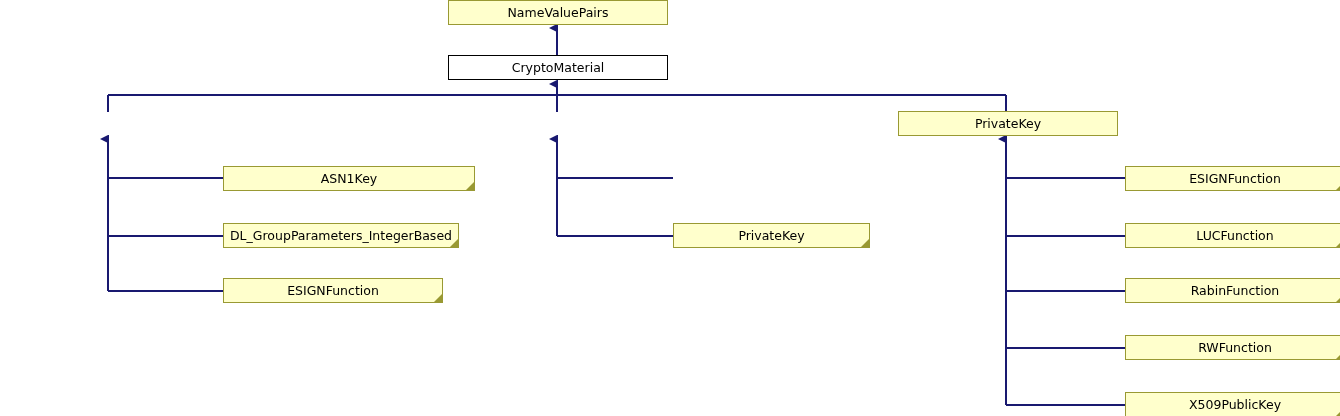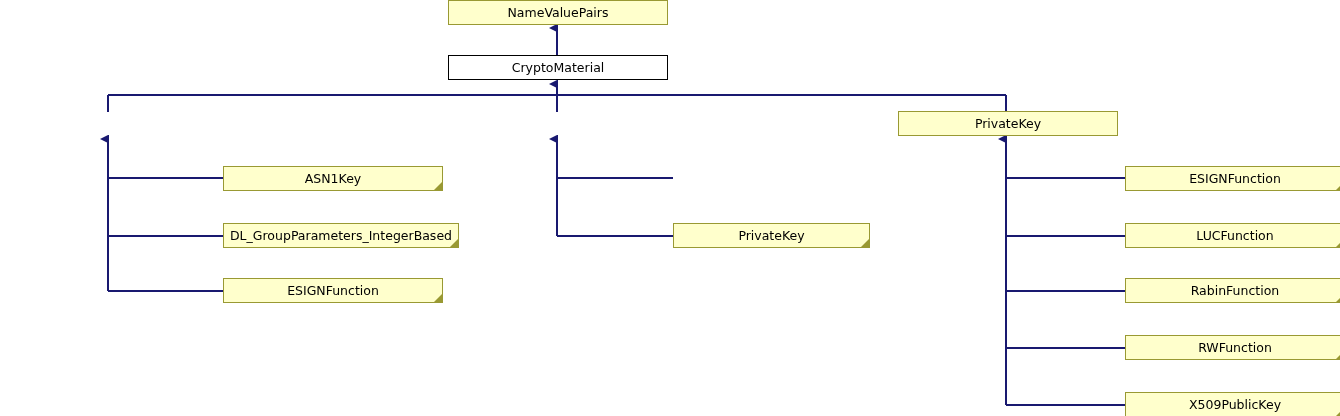--- a/index.html
+++ b/index.html
@@ -89,21 +89,21 @@
       <line x1="1006" y1="236" x2="1125" y2="236"></line>
       <line x1="1006" y1="291" x2="1125" y2="291"></line>
       <line x1="1006" y1="348" x2="1125" y2="348"></line>
       <line x1="1006" y1="405" x2="1125" y2="405"></line>
     </g>
   </svg>
 
   <div class="node yellow" style="left: 448px; top: 0px; width: 220px;">NameValuePairs</div>
   <div class="node white" style="left: 448px; top: 55px; width: 220px;">CryptoMaterial</div>
   <div class="node yellow" style="left: 898px; top: 111px; width: 220px;">PrivateKey</div>
-  <div class="node yellow folded" style="left: 223px; top: 166px; width: 220px;">ASN1Key</div>
+  <div class="node yellow folded" style="left: 223px; top: 166px; width: 252px;">ASN1Key</div>
   <div class="node yellow folded" style="left: 223px; top: 223px; width: 236px;">DL_GroupParameters_IntegerBased</div>
   <div class="node yellow folded" style="left: 223px; top: 278px; width: 220px;">ESIGNFunction</div>
   <div class="node yellow folded" style="left: 673px; top: 223px; width: 197px;">PrivateKey</div>
   <div class="node yellow folded" style="left: 1125px; top: 166px; width: 220px;">ESIGNFunction</div>
   <div class="node yellow folded" style="left: 1125px; top: 223px; width: 220px;">LUCFunction</div>
   <div class="node yellow folded" style="left: 1125px; top: 278px; width: 220px;">RabinFunction</div>
   <div class="node yellow folded" style="left: 1125px; top: 335px; width: 220px;">RWFunction</div>
   <div class="node yellow folded" style="left: 1125px; top: 392px; width: 220px;">X509PublicKey</div>
 
 </div>

